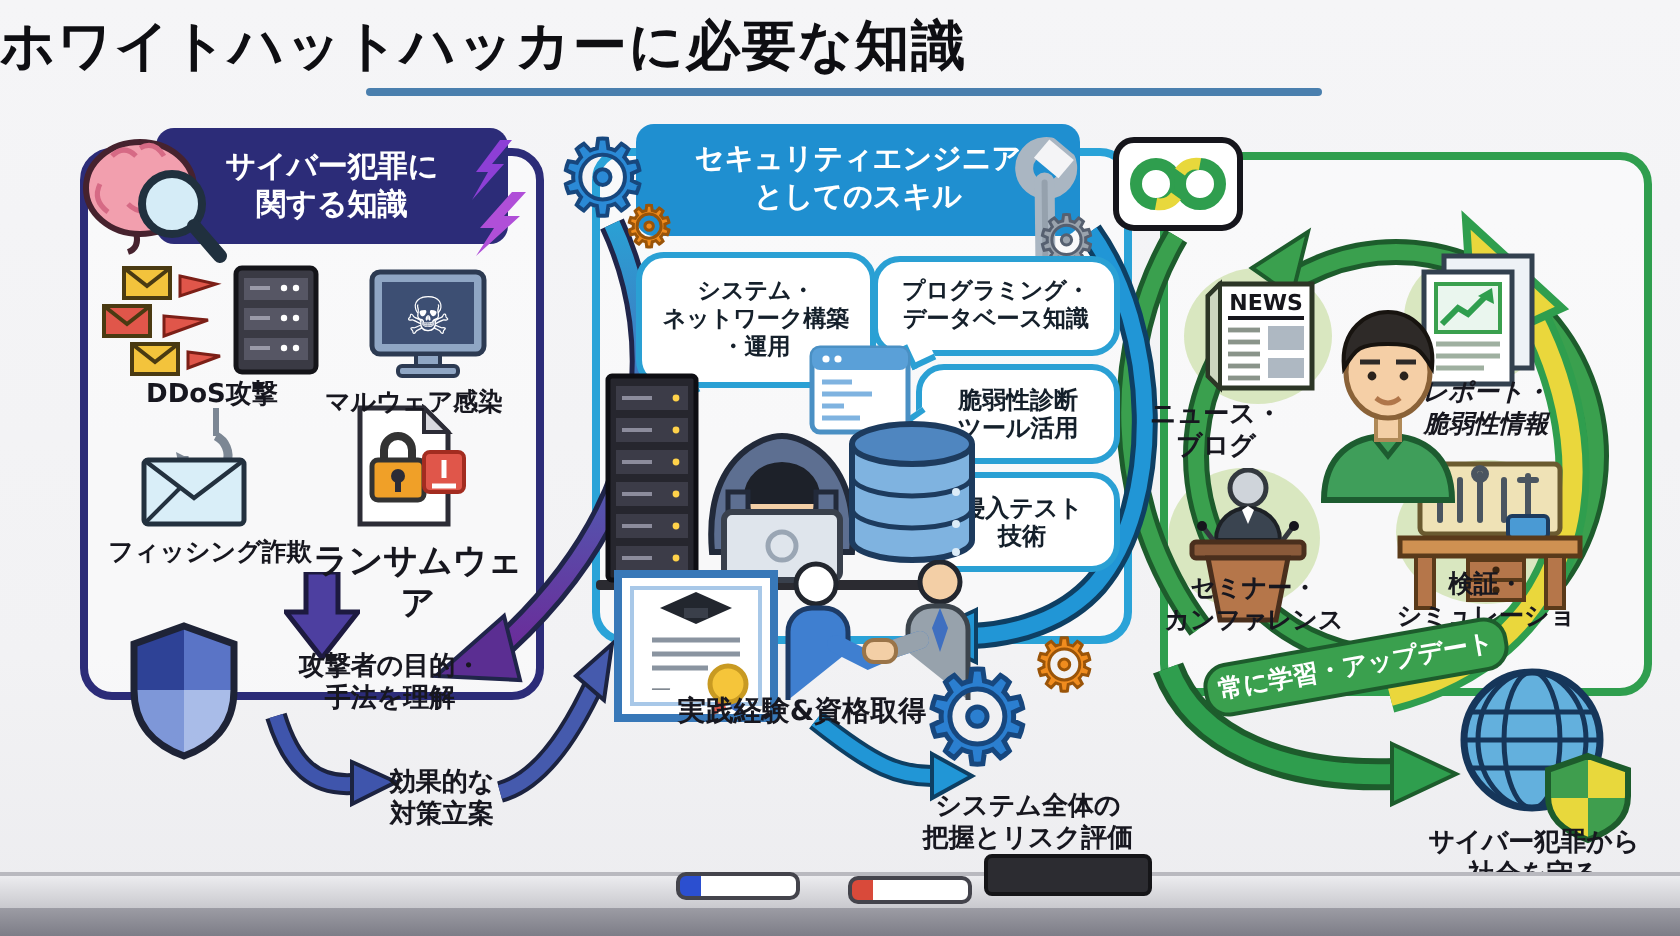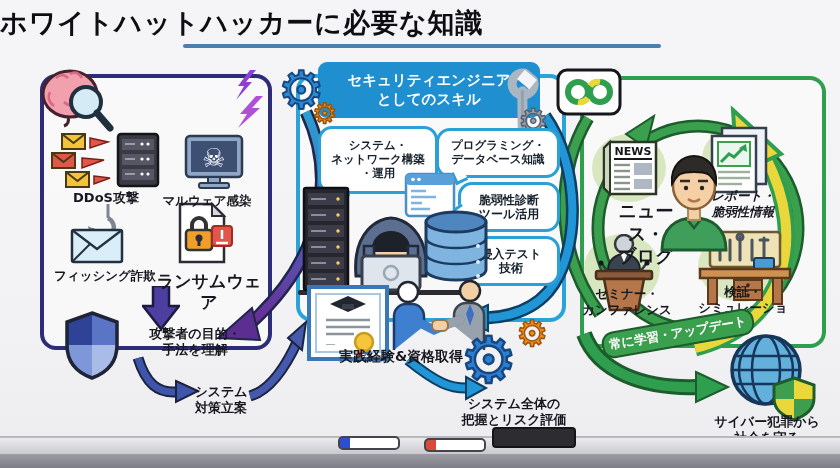--- a/index.html
+++ b/index.html
@@ -60,20 +60,22 @@
 
 <div class="stage">
 
   <div class="title">ホワイトハットハッカーに必要な知識</div>
   <div class="title-underline"></div>
 
   <div class="panel panel-cyber"></div>
   <div class="panel panel-skill"></div>
   <div class="panel panel-threat"></div>
 
+  <div class="hdr hdr-cyber">サイバー犯罪に
+関する知識</div>
   <div class="hdr hdr-skill">セキュリティエンジニア
 としてのスキル</div>
 
   <svg class="overlay" width="840" height="468" viewBox="0 0 840 468">
     <defs>
       <linearGradient id="gBP" x1="0" y1="0" x2="0" y2="1">
         <stop offset="0" stop-color="#2aa0d4"></stop>
           <stop offset="1" stop-color="#6a2d9a"></stop>
       </linearGradient>
     </defs>
@@ -241,21 +243,21 @@
         <rect x="0" y="0" width="32" height="35" fill="#2e4296"></rect>
         <rect x="32" y="0" width="32" height="35" fill="#5a74c6"></rect>
         <rect x="0" y="35" width="32" height="35" fill="#7e97d8"></rect>
         <rect x="32" y="35" width="32" height="35" fill="#a9bce8"></rect>
       </g>
       <path d="M32,3 L57,12 V35 C57,53 46,63 32,68 C18,63 7,53 7,35 V12 Z" fill="none" stroke="#1e2336" stroke-width="3.5"></path>
     </svg>
   </div>
   <div class="lbl" style="left:134px;top:326px;width:122px;font-size:13px;">攻撃者の目的・
 手法を理解</div>
-  <div class="lbl" style="left:178px;top:384px;width:86px;font-size:13px;">システム
+  <div class="lbl" style="left:178px;top:384px;width:86px;font-size:13px;">効果的な
 対策立案</div>
 
   <div class="glyph" style="left:278px;top:64px;font-size:52px;color:#2b8ad6;-webkit-text-stroke:2px #17477e;">⚙</div>
   <div class="glyph" style="left:312px;top:100px;font-size:28px;color:#f08c1e;-webkit-text-stroke:1.5px #9a5408;">⚙</div>
   <div class="icon" style="left:494px;top:74px;transform:rotate(40deg);">
     <svg width="56" height="56" viewBox="0 0 56 56">
       <circle cx="16" cy="14" r="11" fill="none" stroke="#aab6c2" stroke-width="9"></circle>
       <rect x="8" y="2" width="16" height="12" fill="#f4f4f6"></rect>
       <line x1="20" y1="20" x2="44" y2="48" stroke="#aab6c2" stroke-width="10" stroke-linecap="round"></line>
       <line x1="20" y1="20" x2="44" y2="48" stroke="#5a6672" stroke-width="3" stroke-linecap="round" opacity=".25"></line>
@@ -402,21 +404,21 @@
       <rect x="34" y="43" width="18" height="10" fill="#aeb8c2"></rect>
       <g stroke="#8a948a" stroke-width="2.4">
           <line x1="14" y1="29" x2="30" y2="29"></line>
           <line x1="14" y1="35" x2="30" y2="35"></line>
           <line x1="14" y1="41" x2="30" y2="41"></line>
           <line x1="14" y1="47" x2="30" y2="47"></line>
           <line x1="14" y1="53" x2="30" y2="53"></line>
         </g>
     </svg>
   </div>
-  <div class="lbl" style="left:568px;top:200px;width:80px;font-size:18px;padding-left:38px;">ニュース・
+  <div class="lbl" style="left:568px;top:200px;width:80px;font-size:13px;">ニュース・
 ブログ</div>
 
   <div class="icon" style="left:706px;top:126px;">
     <svg width="64" height="68" viewBox="0 0 64 68">
       <rect x="16" y="2" width="44" height="56" fill="#eef2f6" stroke="#33414f" stroke-width="2.5"></rect>
       <rect x="6" y="10" width="44" height="56" fill="#fff" stroke="#33414f" stroke-width="2.5"></rect>
       <rect x="12" y="16" width="32" height="24" fill="#eaf6ee" stroke="#3aa04e" stroke-width="2"></rect>
       <polyline points="15,36 23,28 28,31 38,21" fill="none" stroke="#2f9e4e" stroke-width="3"></polyline>
       <polygon points="40,18 41,26 33,22" fill="#2f9e4e"></polygon>
       <g stroke="#9fb0a0" stroke-width="2.4">

